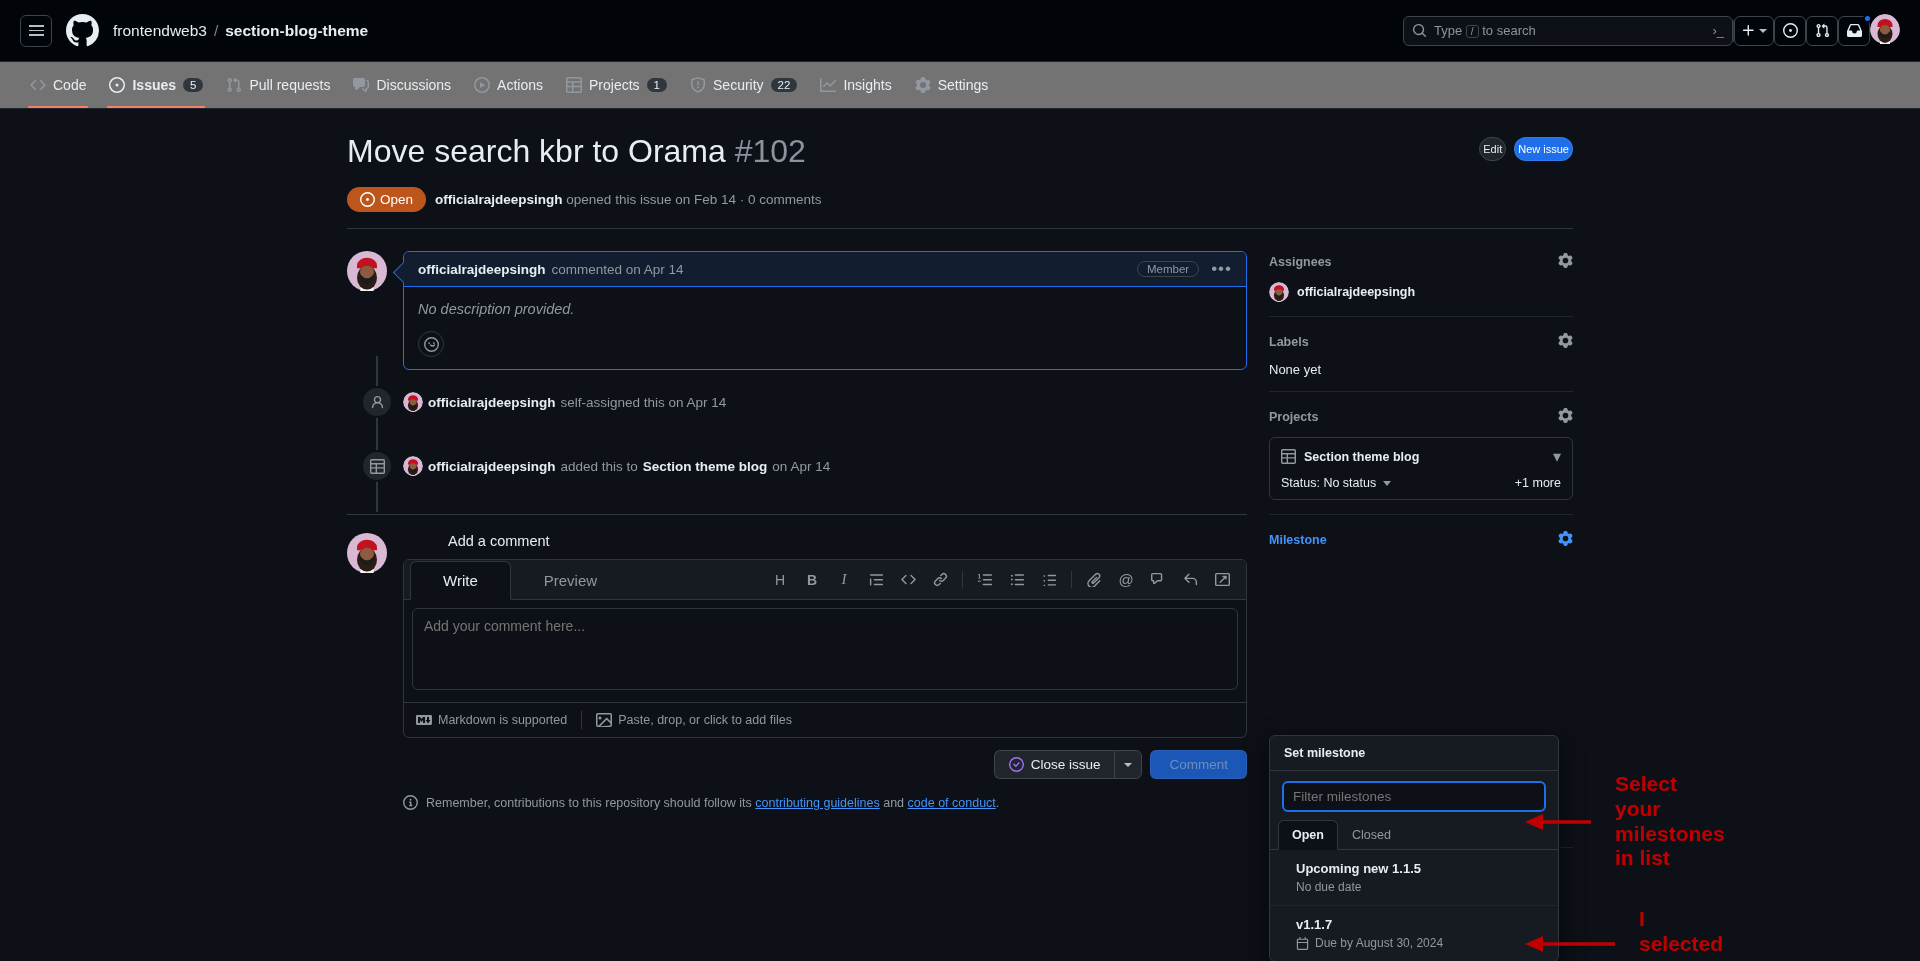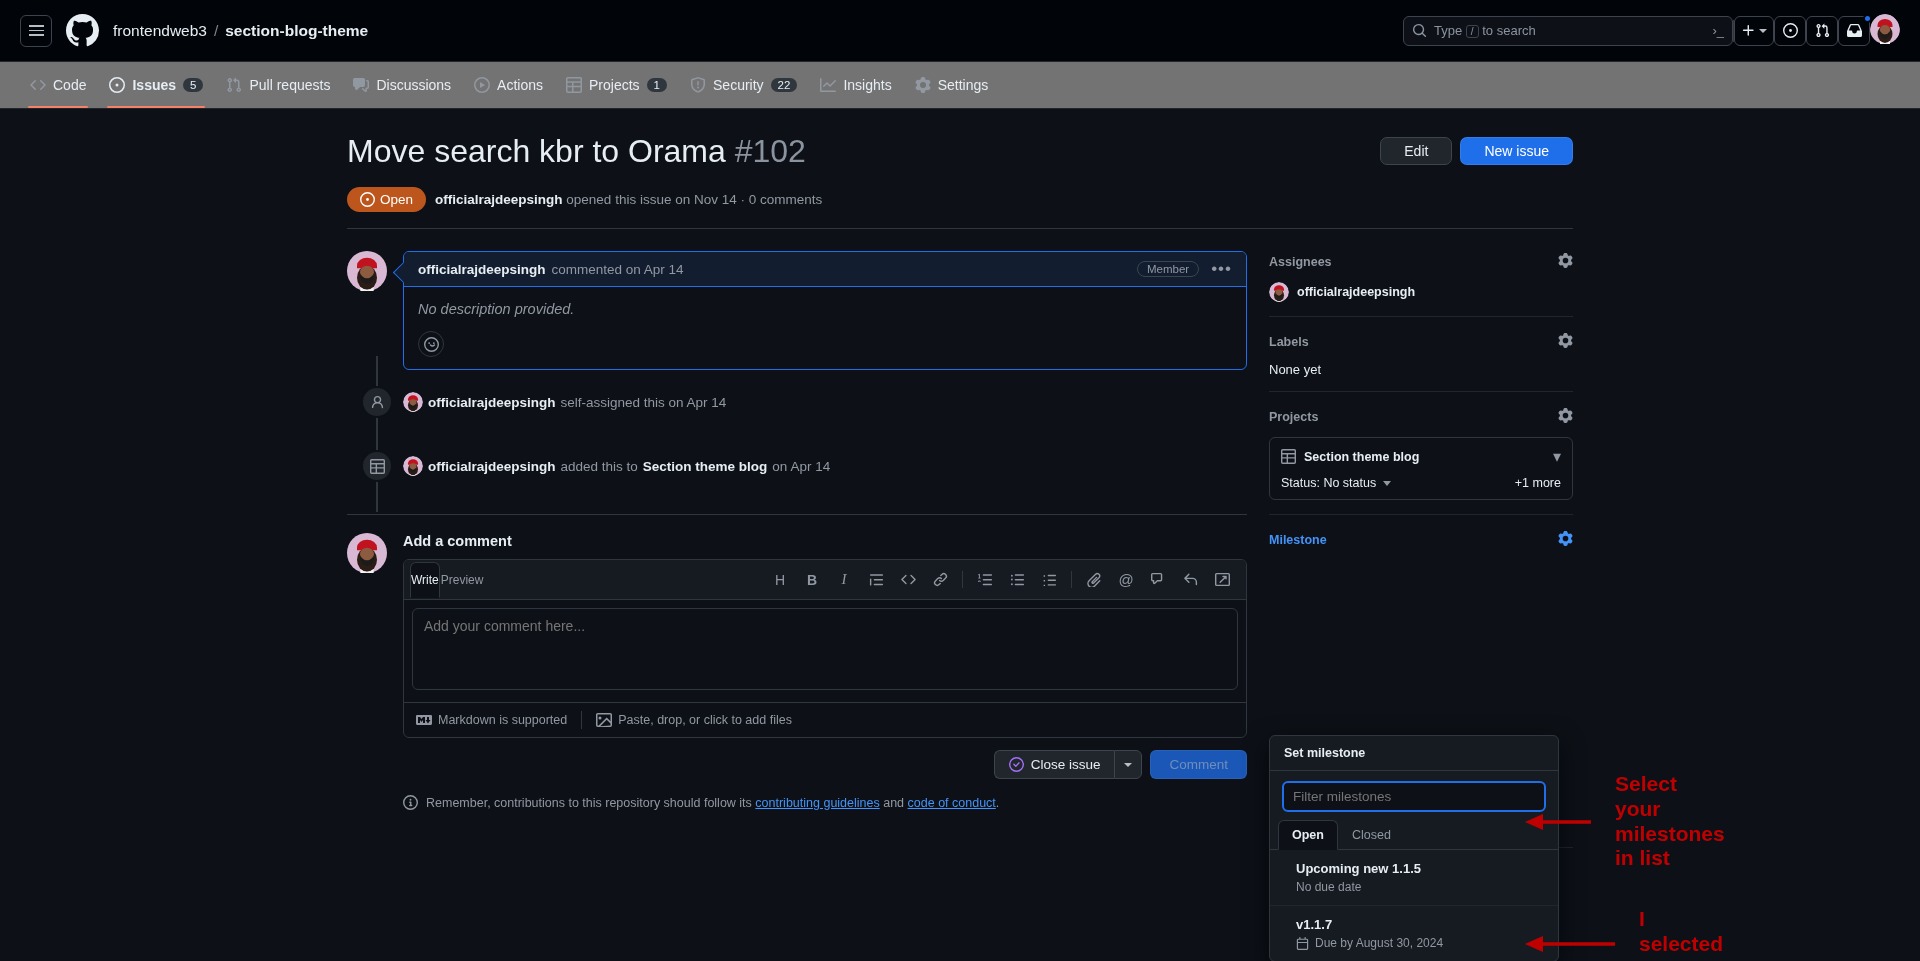--- a/index.html
+++ b/index.html
@@ -81,21 +81,21 @@
 
   
   .page { padding: 22px 0 0 0; }
   .wrap { width: 1226px; margin: 0 auto; position: relative; }
 
   .title-row { display: flex; align-items: flex-start; }
   .issue-title { font-size: 32px; font-weight: 400; color: #e6edf3; line-height: 1.25; }
   .issue-num { color: #8b949e; font-weight: 300; }
   .title-actions { margin-left: auto; display: flex; gap: 8px; padding-top: 6px; }
   .btn {
-    font-size: 14px; border-radius: 7px; padding: 5px 23px; cursor: pointer;
+    font-size: 11px; border-radius: 12px; padding: 5px 3px; cursor: pointer;
     border: 1px solid #3d444d; background: #21262d; color: #e6edf3;
   }
   .btn.primary { background: #1f6feb; border-color: rgba(240,246,252,0.1); color: #fff; }
 
   .subtitle-row { display: flex; align-items: center; gap: 9px; margin-top: 16px; }
   .state-badge {
     display: flex; align-items: center; gap: 5px; background: #bd561d;
     color: #fff; font-size: 13.5px; font-weight: 500;
     border-radius: 20px; padding: 5px 13px;
   }
@@ -157,28 +157,28 @@
     border: 2px solid #0d1117; display: flex; align-items: center;
     justify-content: center; flex: none;
   }
   .tl-badge svg { fill: #9198a1; }
   .tl-text { font-size: 13.5px; color: #9198a1; display: flex; align-items: center; gap: 5px; }
   .tl-text b { color: #e6edf3; font-weight: bold; }
 
   
   .addc-wrap { display: flex; gap: 16px; margin-top: 18px; }
   .addc-main { flex: 1; }
-  .addc-title { font-size: 14.5px; font-weight: bold; margin-bottom: 10px; color: #e6edf3; }
+  .addc-title { font-size: 14.5px; font-weight: normal; margin-bottom: 10px; color: #e6edf3; margin-left: 45px; }
   .editor { border: 1px solid #30363d; border-radius: 6px; background: #0d1117; }
   .editor-tabs {
     display: flex; align-items: center; border-bottom: 1px solid #30363d;
     background: #161b22; border-radius: 5px 5px 0 0; padding: 0 6px; height: 40px;
   }
   .etab {
-    font-size: 12px; padding: 10px 0; cursor: pointer; color: #9198a1;
+    font-size: 15px; padding: 10px 32px; cursor: pointer; color: #9198a1;
     border: 1px solid transparent; margin-bottom: -1px; text-align: center;
   }
   .etab.active {
     color: #e6edf3; background: #0d1117; border-color: #30363d;
     border-bottom-color: #0d1117; border-radius: 6px 6px 0 0;
   }
   .etools { margin-left: auto; display: flex; align-items: center; gap: 4px; padding-right: 4px; }
   .etool {
     width: 28px; height: 26px; display: flex; align-items: center;
     justify-content: center; cursor: pointer; color: #9198a1; border-radius: 4px;
@@ -440,21 +440,21 @@
   <div class="subtitle-row">
     <span class="state-badge">
       <svg width="15" height="15" viewBox="0 0 16 16">
             <path d="M8 9.5a1.5 1.5 0 1 0 0-3 1.5 1.5 0 0 0 0 3Z"></path>
             <path d="M8 0a8 8 0 1 1 0 16A8 8 0 0 1 8 0ZM1.5 8a6.5 6.5 0 1 0 13 0 6.5 6.5 0 0 0-13 0Z"></path>
           </svg>
       <span>Open</span>
     </span>
     <span class="sub-meta">
       <b>officialrajdeepsingh</b>
-      <span>opened this issue on Nov 14</span>
+      <span>opened this issue on Feb 14</span>
       <span>·</span>
       <span>0 comments</span>
     </span>
   </div>
 
   <div class="hr"></div>
 
   <div class="columns">
 
     <div class="main-col">

